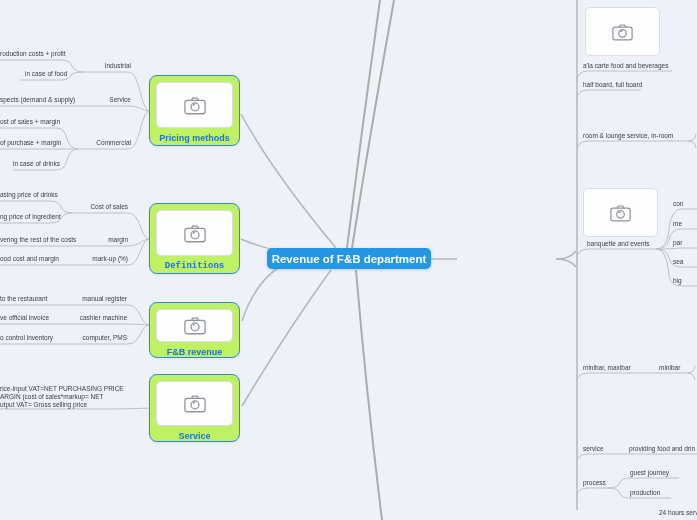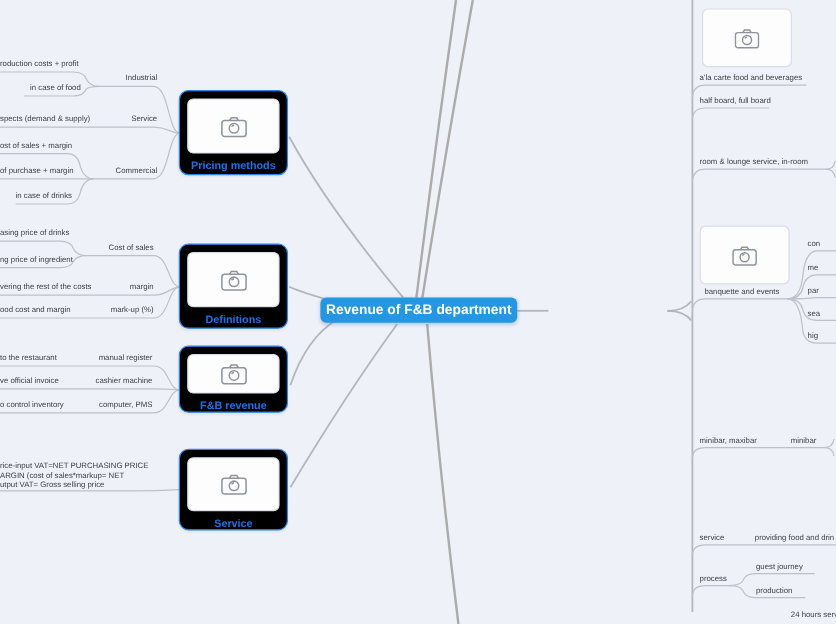--- a/index.html
+++ b/index.html
@@ -7,21 +7,21 @@
     position:relative;width:697px;height:520px;overflow:hidden;
     background:#eef1f8;
     font-family:"Liberation Sans", sans-serif;
   }
   svg.wires{position:absolute;left:0;top:0;}
   .t{
     position:absolute;font-size:6.5px;line-height:8px;color:#3b4046;
     white-space:nowrap;
   }
   .node{
-    position:absolute;background:#000000;border:1.6px solid #2e86ea;border-radius:8px;
+    position:absolute;background:#bef264;border:1.6px solid #2e86ea;border-radius:8px;
     display:flex;flex-direction:column;align-items:center;box-sizing:border-box;
     box-shadow:0 1px 2px rgba(60,80,120,0.08);
   }
   .imgcard{
     background:#fdfdfe;border:1px solid #d9dde6;border-radius:5px;
     display:flex;align-items:center;justify-content:center;box-sizing:border-box;
   }
   .node .imgcard{width:77px;height:46px;margin-top:6px;}
   .node .nlabel{margin-top:5px;font-size:9px;font-weight:bold;color:#1a73e8;}
   .rimg{position:absolute;width:75px;height:49px;}
@@ -109,33 +109,33 @@
       <svg width="22" height="19" viewBox="0 0 24 20" fill="none" stroke="#8f949c" stroke-width="1.4">
         <rect x="1" y="4.5" width="22" height="14.5" rx="2.5"></rect>
           <path d="M8 4.5 L9.5 2 L14.5 2 L16 4.5"></path>
           <circle cx="12" cy="11.5" r="4.3"></circle>
           <path d="M9.8 10 A2.8 2.8 0 0 1 12 8.8"></path>
       </svg>
     </div>
     <div class="nlabel">Pricing methods</div>
   </div>
 
-  <div class="node" style="left:149px;top:203px;width:91px;height:71px;">
+  <div class="node" style="left:149px;top:203px;width:91px;height:71px;font-family:Liberation Mono, monospace;">
     <div class="imgcard">
       <svg width="22" height="19" viewBox="0 0 24 20" fill="none" stroke="#8f949c" stroke-width="1.4">
         <rect x="1" y="4.5" width="22" height="14.5" rx="2.5"></rect>
           <path d="M8 4.5 L9.5 2 L14.5 2 L16 4.5"></path>
           <circle cx="12" cy="11.5" r="4.3"></circle>
           <path d="M9.8 10 A2.8 2.8 0 0 1 12 8.8"></path>
       </svg>
     </div>
     <div class="nlabel">Definitions</div>
   </div>
 
-  <div class="node" style="left:149px;top:288px;width:91px;height:56px;">
+  <div class="node" style="left:149px;top:302px;width:91px;height:56px;">
     <div class="imgcard">
       <svg width="22" height="19" viewBox="0 0 24 20" fill="none" stroke="#8f949c" stroke-width="1.4">
         <rect x="1" y="4.5" width="22" height="14.5" rx="2.5"></rect>
           <path d="M8 4.5 L9.5 2 L14.5 2 L16 4.5"></path>
           <circle cx="12" cy="11.5" r="4.3"></circle>
           <path d="M9.8 10 A2.8 2.8 0 0 1 12 8.8"></path>
       </svg>
     </div>
     <div class="nlabel">F&amp;B revenue</div>
   </div>

